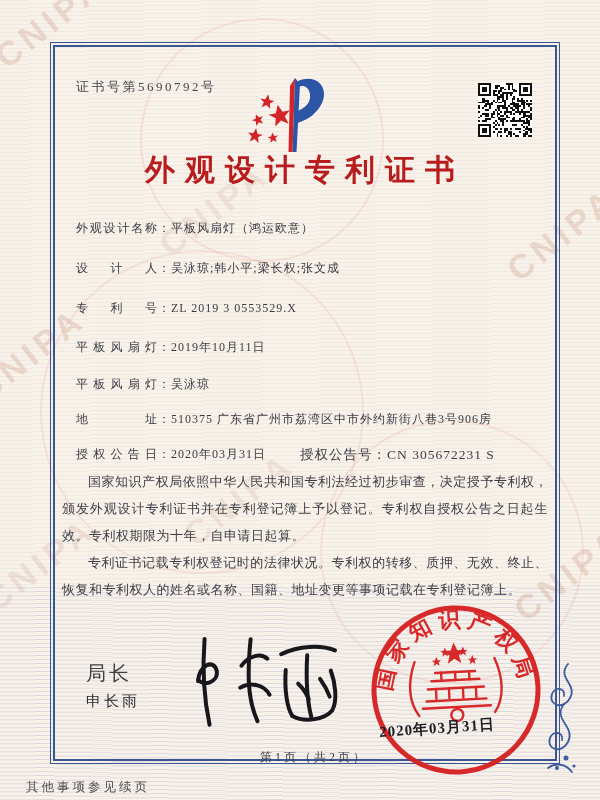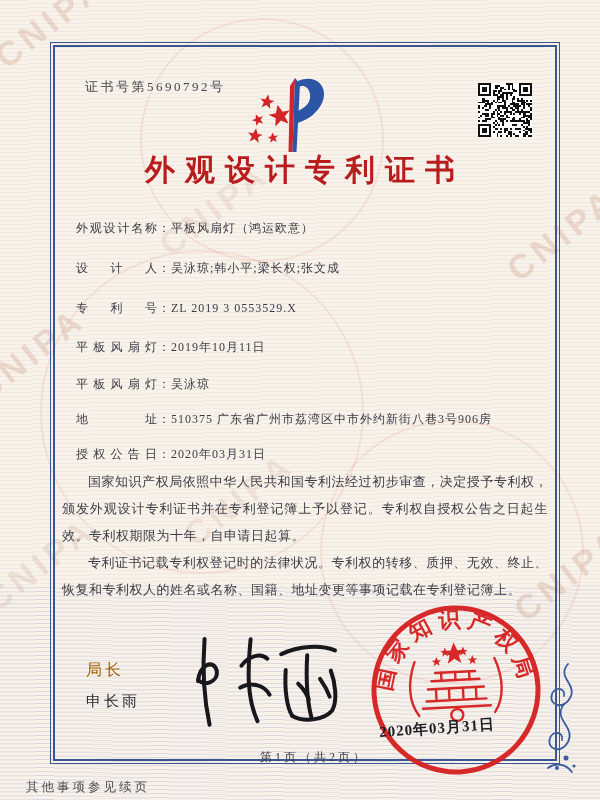--- a/index.html
+++ b/index.html
@@ -18,35 +18,35 @@
   
   .wm{position:absolute;font-family:"Liberation Sans","DejaVu Sans",sans-serif;font-weight:700;
       font-size:34px;letter-spacing:5px;color:rgba(198,152,130,0.30);transform:rotate(-38deg);white-space:nowrap;}
   .wm1{left:-14px;top:2px;} .wm2{left:150px;top:190px;color:rgba(198,152,130,0.18);}
   .wm3{left:-34px;top:335px;} .wm4{left:498px;top:215px;}
   .wm5{left:175px;top:480px;color:rgba(198,152,130,0.18);} .wm6{left:505px;top:555px;}
   .wm7{left:-24px;top:545px;color:rgba(198,152,130,0.22);}
   
   .frame{position:absolute;left:50px;top:42px;width:508px;height:720px;border:1px solid #3a5794;}
   .frame-inner{position:absolute;inset:2px;border:2px solid #3a5794;}
-  .cert-no{position:absolute;left:76px;top:78px;font-size:13px;letter-spacing:2.5px;color:#45464e;margin-left:9px;}
+  .cert-no{position:absolute;left:76px;top:78px;font-size:13px;letter-spacing:2.5px;color:#45464e;}
   .logo{position:absolute;left:246px;top:74px;width:84px;height:80px;}
   .qr{position:absolute;left:478px;top:83px;width:54px;height:54px;}
   .qr svg{width:100%;height:100%;shape-rendering:crispEdges;}
   .title{position:absolute;left:0;right:0;top:150px;text-align:center;font-size:30px;font-weight:700;
          letter-spacing:10px;text-indent:10px;color:#b91c1c;}
   .field{position:absolute;left:76px;font-size:12px;color:#3a3b44;letter-spacing:1px;white-space:nowrap;}
   .flabel{display:inline-block;width:82px;text-align:justify;text-align-last:justify;}
   .fy1{top:220px;} .fy2{top:260px;} .fy3{top:300px;} .fy4{top:339px;}
   .fy5{top:376px;} .fy6{top:411px;} .fy7{top:446px;}
   .field-right{position:absolute;left:300px;top:446px;font-size:13.5px;color:#3a3b44;letter-spacing:1px;white-space:nowrap;}
   .paras{position:absolute;left:62px;top:468px;width:486px;font-size:13px;line-height:27px;
          color:#3c3d45;text-align:justify;letter-spacing:0.5px;}
   .paras p{margin:0;text-indent:2em;}
-  .gov-title{position:absolute;left:86px;top:660px;font-size:16px;letter-spacing:3px;color:#a16207;
+  .gov-title{position:absolute;left:86px;top:660px;font-size:20px;letter-spacing:3px;color:#404040;
              font-family:"Liberation Sans","DejaVu Sans",sans-serif;}
   .gov-name{position:absolute;left:86px;top:692px;font-size:15px;letter-spacing:3px;color:#2b2b30;
             font-family:"Liberation Sans","DejaVu Sans",sans-serif;text-align:center;}
   .signature{position:absolute;left:170px;top:628px;width:180px;height:102px;transform:rotate(-2deg);}
   .seal{position:absolute;left:368px;top:602px;width:176px;height:176px;transform:rotate(-3deg);opacity:0.95;}
   .seal-date{position:absolute;left:352px;top:719px;width:170px;text-align:center;font-size:15px;
              font-weight:600;color:#1c1c22;letter-spacing:1px;transform:rotate(-4deg);}
   .page-num{position:absolute;left:50px;width:528px;top:749px;text-align:center;font-size:12px;
             letter-spacing:3px;color:#3c3d45;}
   .cont-note{position:absolute;left:0;right:0;top:779px;text-indent:26px;
@@ -425,20 +425,23 @@
   </div>
   <div class="field fy5">
     <span class="flabel">平板风扇灯</span><span>：</span><span class="fvalue">吴泳琼</span>
   </div>
   <div class="field fy6">
     <span class="flabel">地址</span><span>：</span><span class="fvalue">510375 广东省广州市荔湾区中市外约新街八巷3号906房</span>
   </div>
   <div class="field fy7">
     <span class="flabel">授权公告日</span><span>：</span><span class="fvalue">2020年03月31日</span>
   </div>
+  <div class="field-right">
+    <span>授权公告号</span><span>：</span><span class="fvalue">CN 305672231 S</span>
+  </div>
 
   <div class="paras">
     <p>国家知识产权局依照中华人民共和国专利法经过初步审查，决定授予专利权，颁发外观设计专利证书并在专利登记簿上予以登记。专利权自授权公告之日起生效。专利权期限为十年，自申请日起算。</p>
     <p>专利证书记载专利权登记时的法律状况。专利权的转移、质押、无效、终止、恢复和专利权人的姓名或名称、国籍、地址变更等事项记载在专利登记簿上。</p>
   </div>
 
   <div class="gov-title">局长</div>
   <div class="gov-name">申长雨</div>
 
   <div class="signature">

